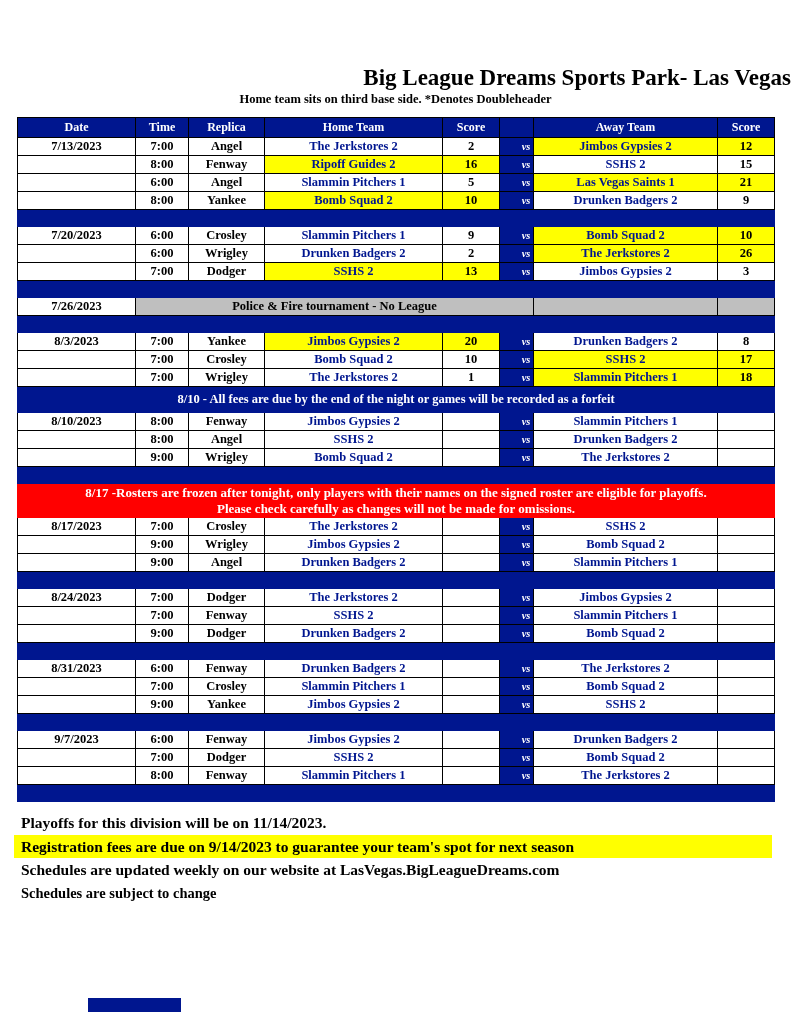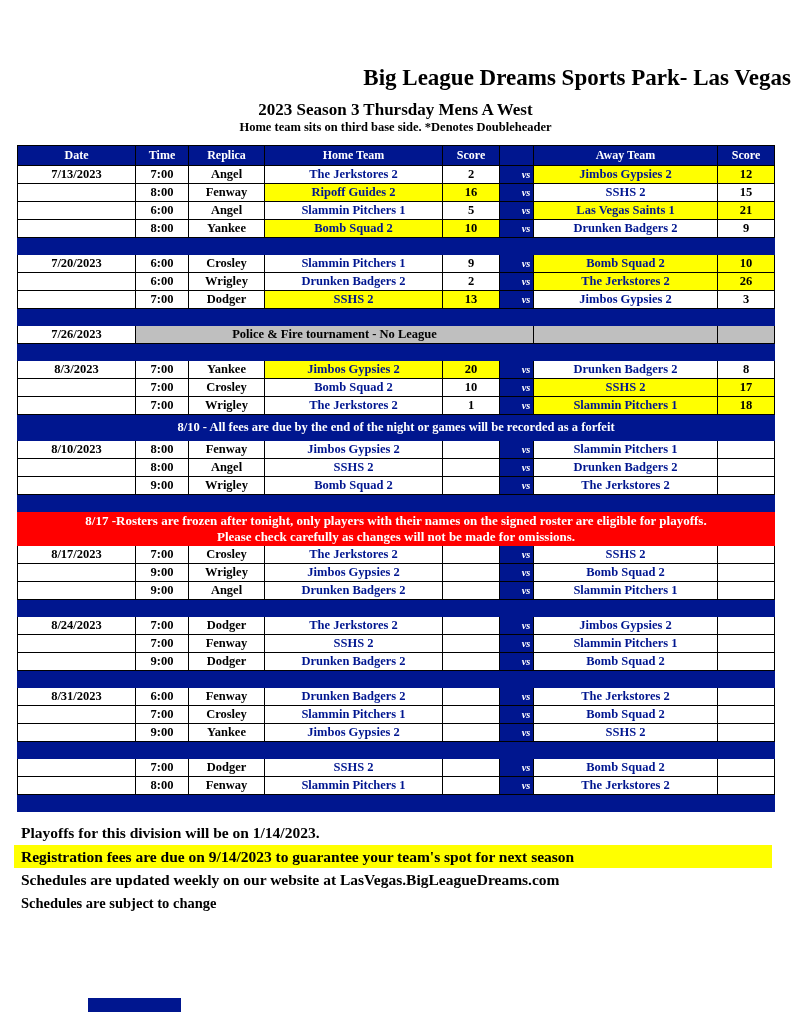--- a/index.html
+++ b/index.html
@@ -116,21 +116,20 @@
     height: 14px;
     background: var(--navy);
   }
 </style>
 </head>
 <body style="--navy: #00168f; --yellow: #ffff00; --red: #ff0000; --gray: #bfbfbf;">
 
 <div class="page">
 
   <div class="title">Big League Dreams Sports Park- Las Vegas</div>
-  <div class="subtitle">2023 Season 3 Thursday Mens A West</div>
   <div class="note">Home team sits on third base side.  *Denotes Doubleheader</div>
 
   <table class="sched">
     <colgroup>
       <col style="width:118px">
         <col style="width:53px">
         <col style="width:76px">
       <col style="width:178px">
         <col style="width:57px">
         <col style="width:34px">
@@ -400,20 +399,30 @@
           <td class="team">Jimbos Gypsies 2</td>
           <td></td>
           <td class="vs">vs</td>
           <td class="team">SSHS 2</td>
           <td></td>
         </tr>
         <tr class="sep">
           <td colspan="8"></td>
         </tr>
         <tr>
+          <td>9/7/2023</td>
+          <td>6:00</td>
+          <td>Fenway</td>
+          <td class="team">Jimbos Gypsies 2</td>
+          <td></td>
+          <td class="vs">vs</td>
+          <td class="team">Drunken Badgers 2</td>
+          <td></td>
+        </tr>
+        <tr>
           <td></td>
           <td>7:00</td>
           <td>Dodger</td>
           <td class="team">SSHS 2</td>
           <td></td>
           <td class="vs">vs</td>
           <td class="team">Bomb Squad 2</td>
           <td></td>
         </tr>
         <tr>
@@ -426,21 +435,21 @@
           <td class="team">The Jerkstores 2</td>
           <td></td>
         </tr>
         <tr class="sep">
           <td colspan="8"></td>
         </tr>
       </tbody>
   </table>
 
   <div class="footer">
-    <div class="fline">Playoffs for this division will be on 1/14/2023.</div>
+    <div class="fline">Playoffs for this division will be on 11/14/2023.</div>
     <div class="fline yellow">Registration fees are due on 9/14/2023 to guarantee your team's spot for next season</div>
     <div class="fline">Schedules are updated weekly on our website at LasVegas.BigLeagueDreams.com</div>
     <div class="fline small">Schedules are subject to change</div>
   </div>
 
   <div class="bottom-bar"></div>
 
 </div>
 
 </body></html>

